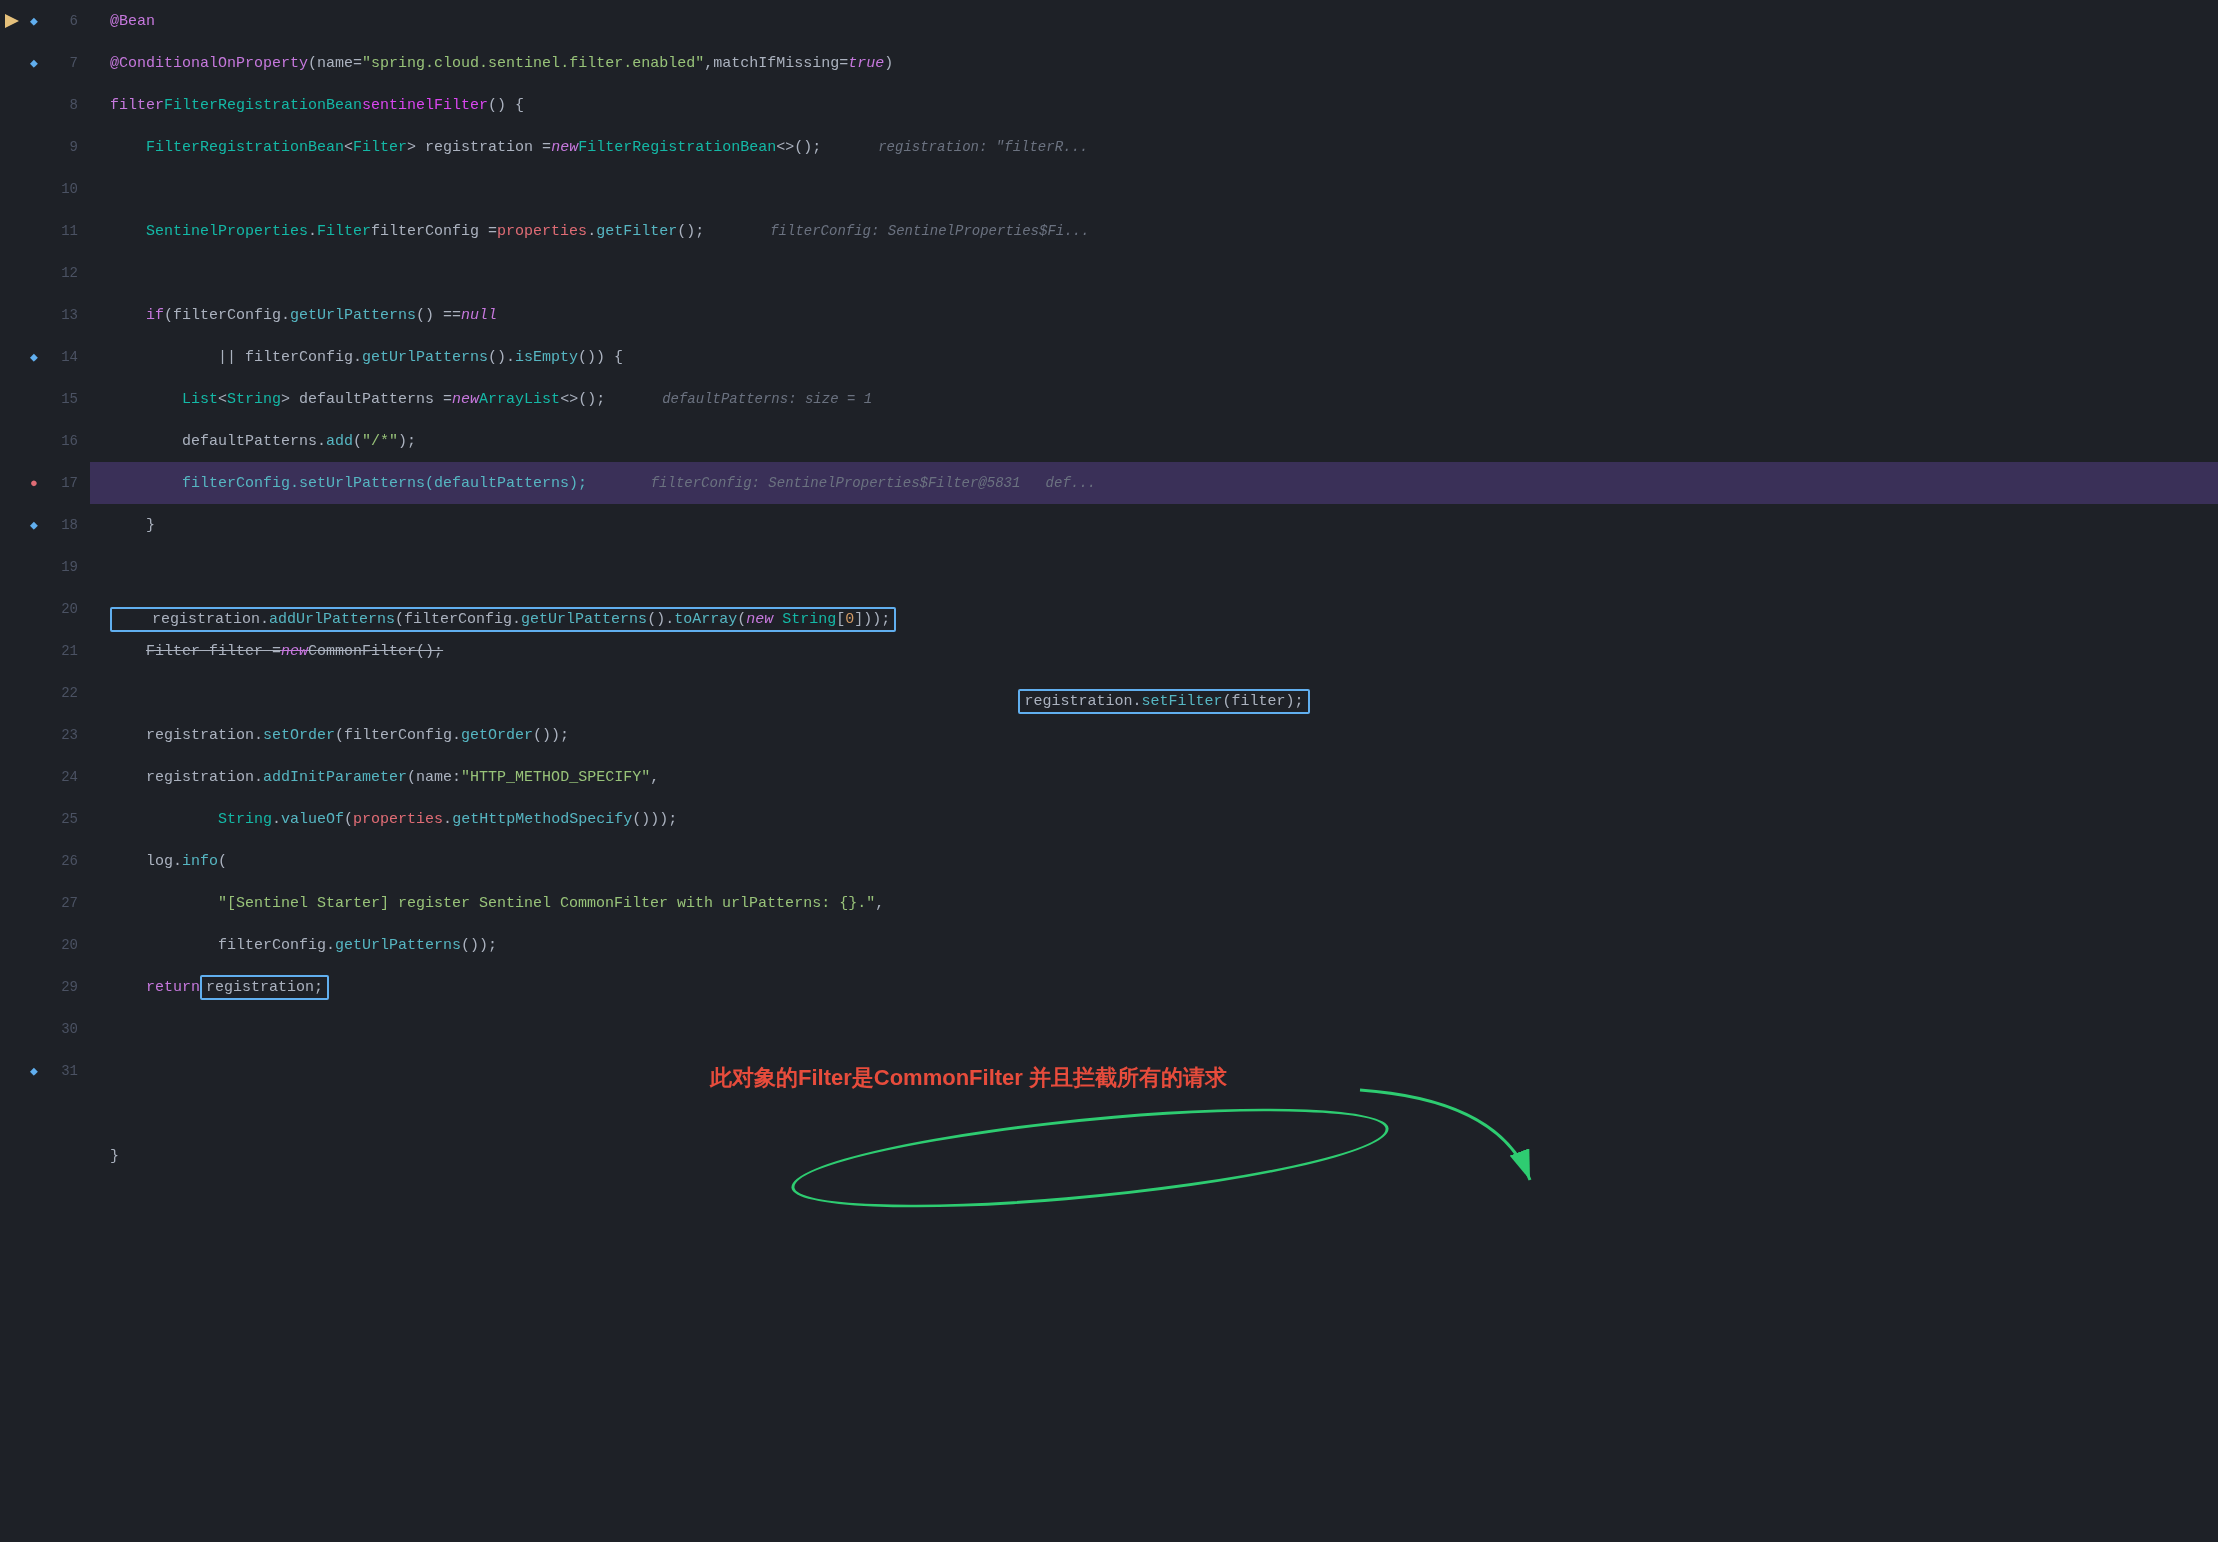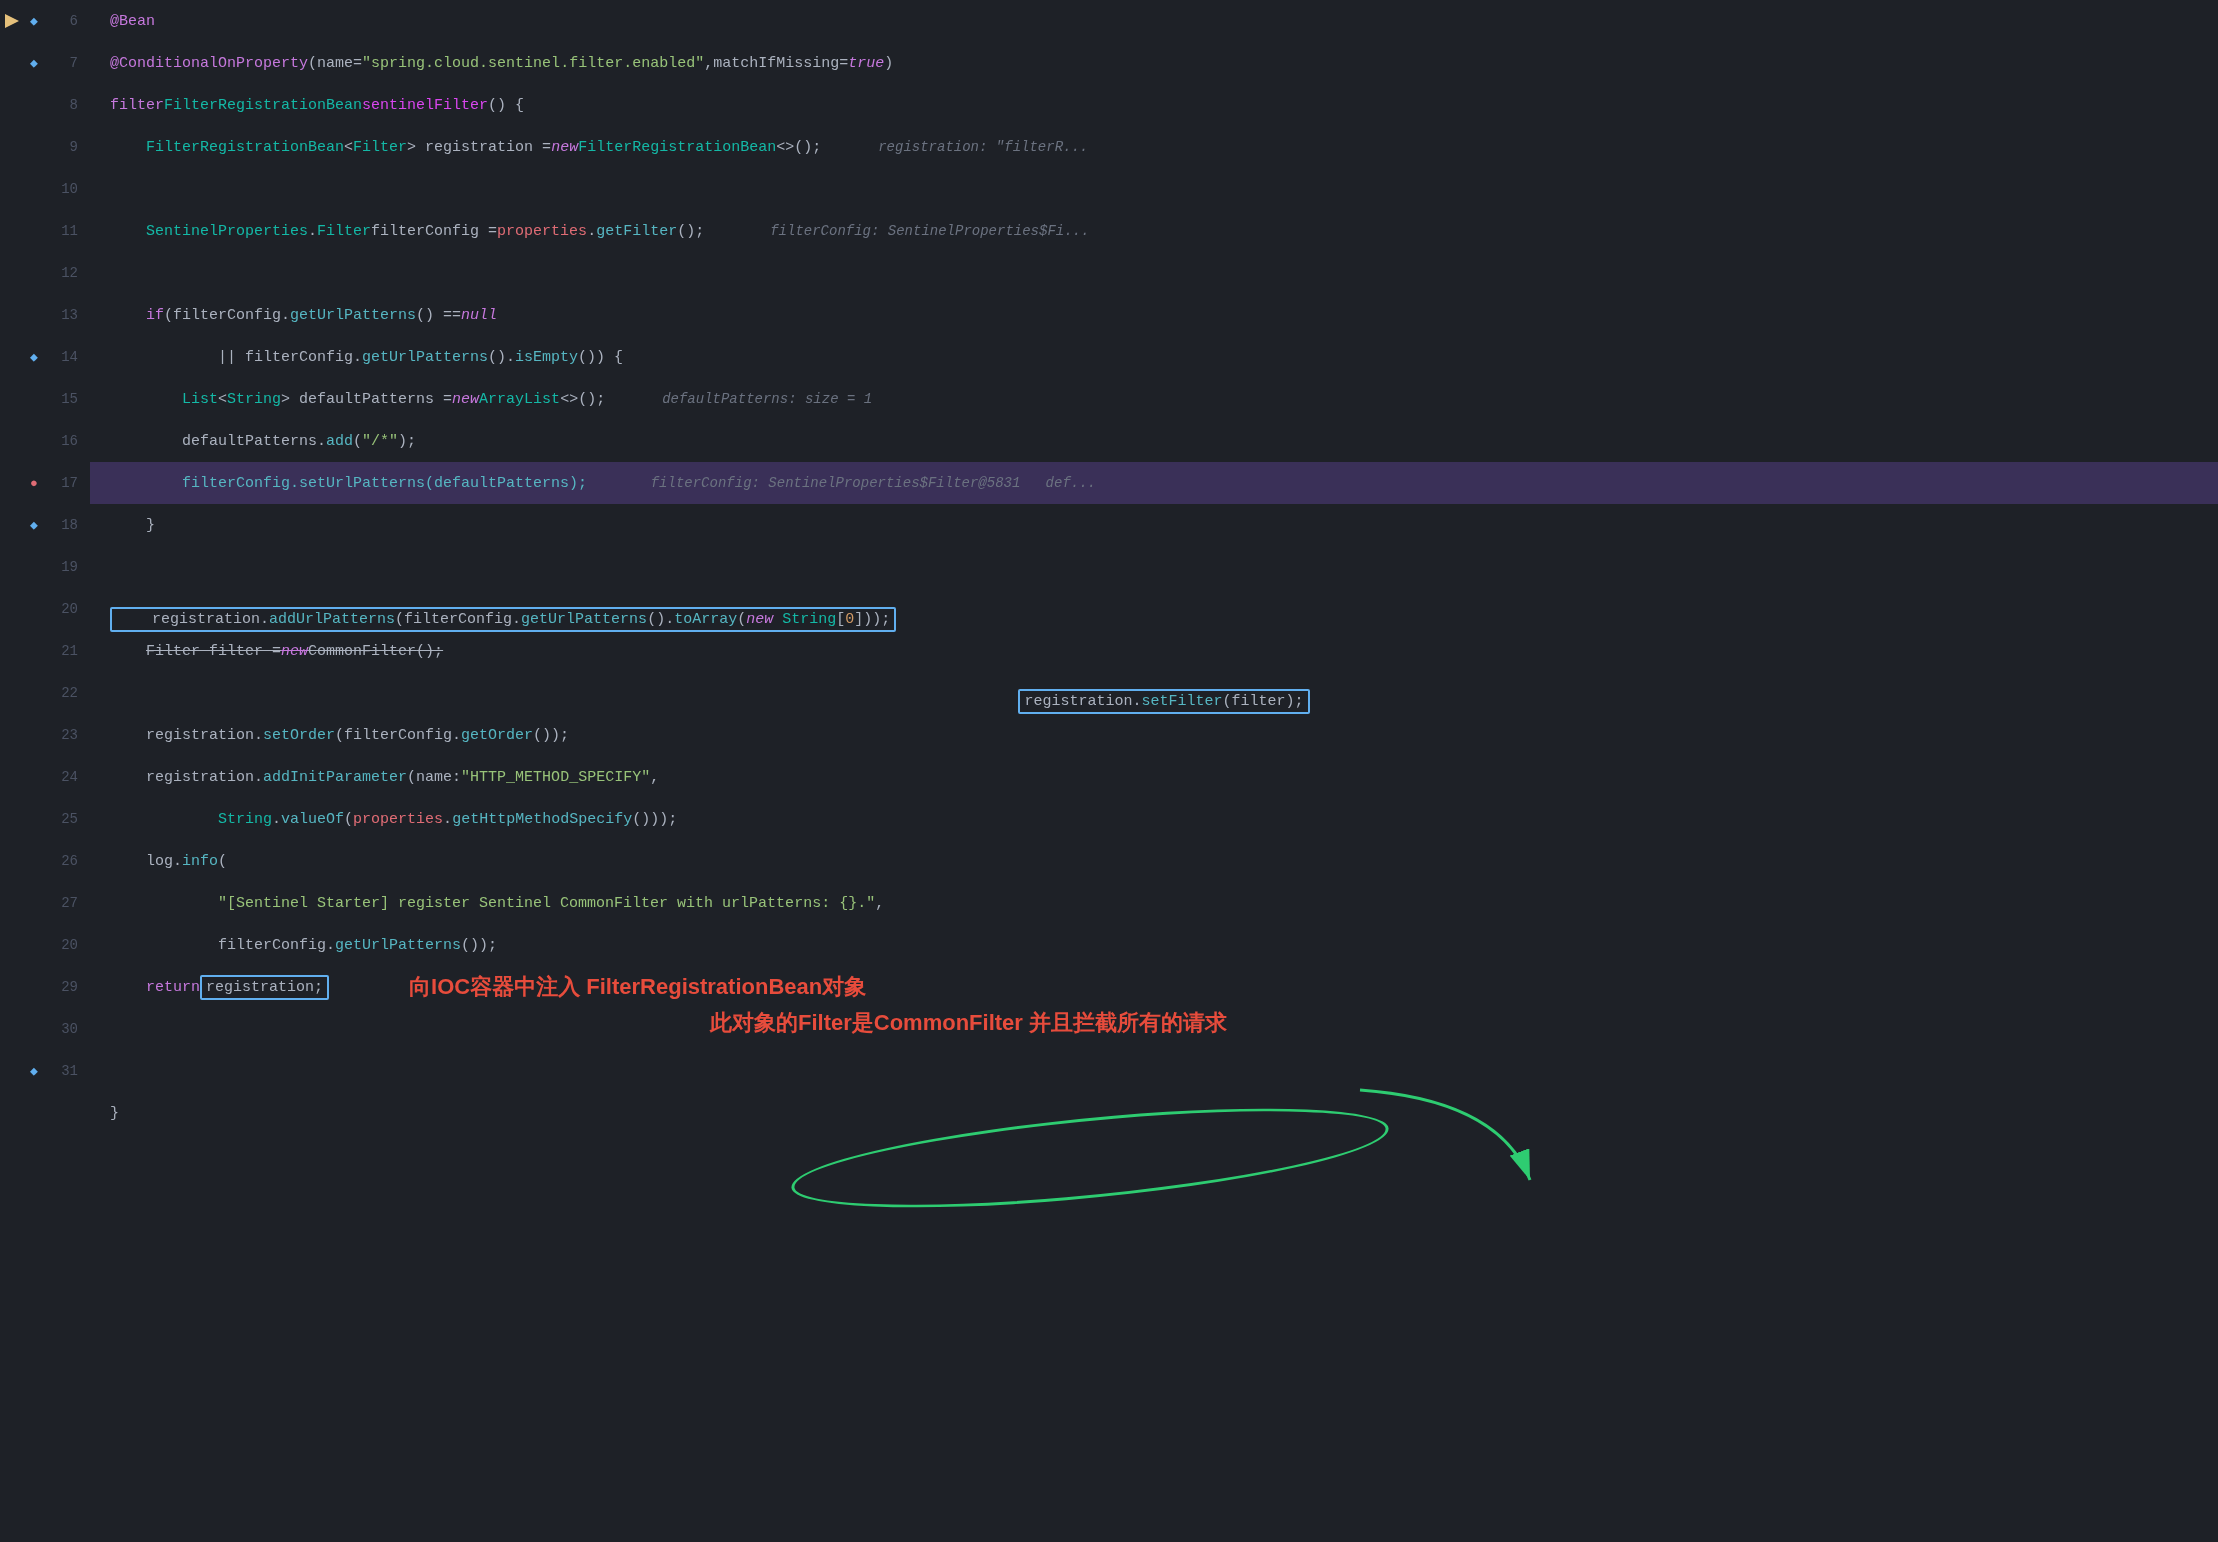--- a/index.html
+++ b/index.html
@@ -396,24 +396,23 @@
       </div>
 
       <div class="code-line" style="height:42px; position:relative;">
         <span class="plain">&nbsp;&nbsp;&nbsp;&nbsp;</span>
           <span class="kw">return</span>
           <span class="plain"> </span>
           <span style="border: 2px solid #61afef; padding: 2px 4px; border-radius: 2px; display:inline-block;">
           <span class="plain">registration;</span>
         </span>
 
-        <span style="color:#e74c3c; font-family: Arial, sans-serif; font-size: 22px; font-weight: bold; margin-left: 80px; white-space: nowrap;">向IOC容器中注入 FilterRegistrationBean对象</span>
-      </div>
-
-      <div style="height: 42px; display:flex; align-items:flex-start; padding-left: 20px; white-space:nowrap; position:relative;">
+      </div>
+
+      <div style="height: 42px; display:flex; align-items:flex-end; padding-left: 20px; white-space:nowrap; position:relative;margin-top:43px;">
         <span style="color:#e74c3c; font-family: Arial, sans-serif; font-size: 22px; font-weight: bold; margin-left: 600px;">此对象的Filter是CommonFilter 并且拦截所有的请求</span>
       </div>
 
       <div class="code-line" style="height:42px;"></div>
 
       <div class="code-line" style="height:42px;">
         <span class="plain">}</span>
       </div>
 
       <div style="

